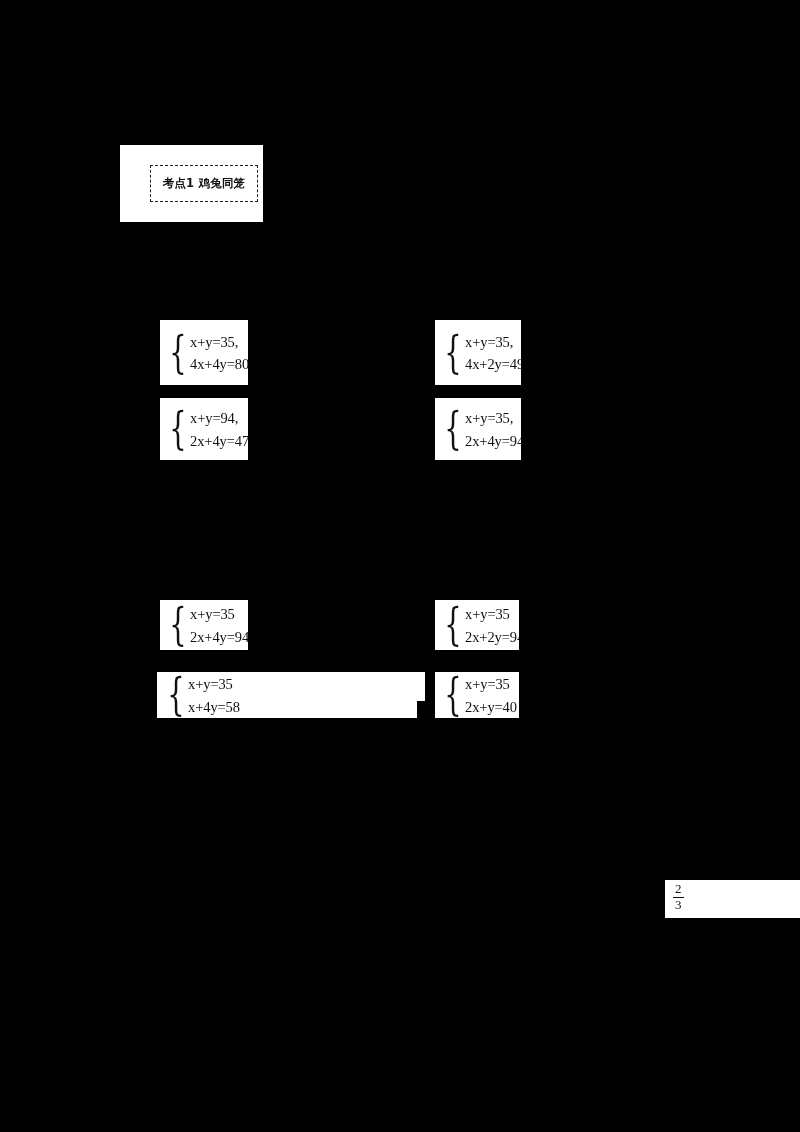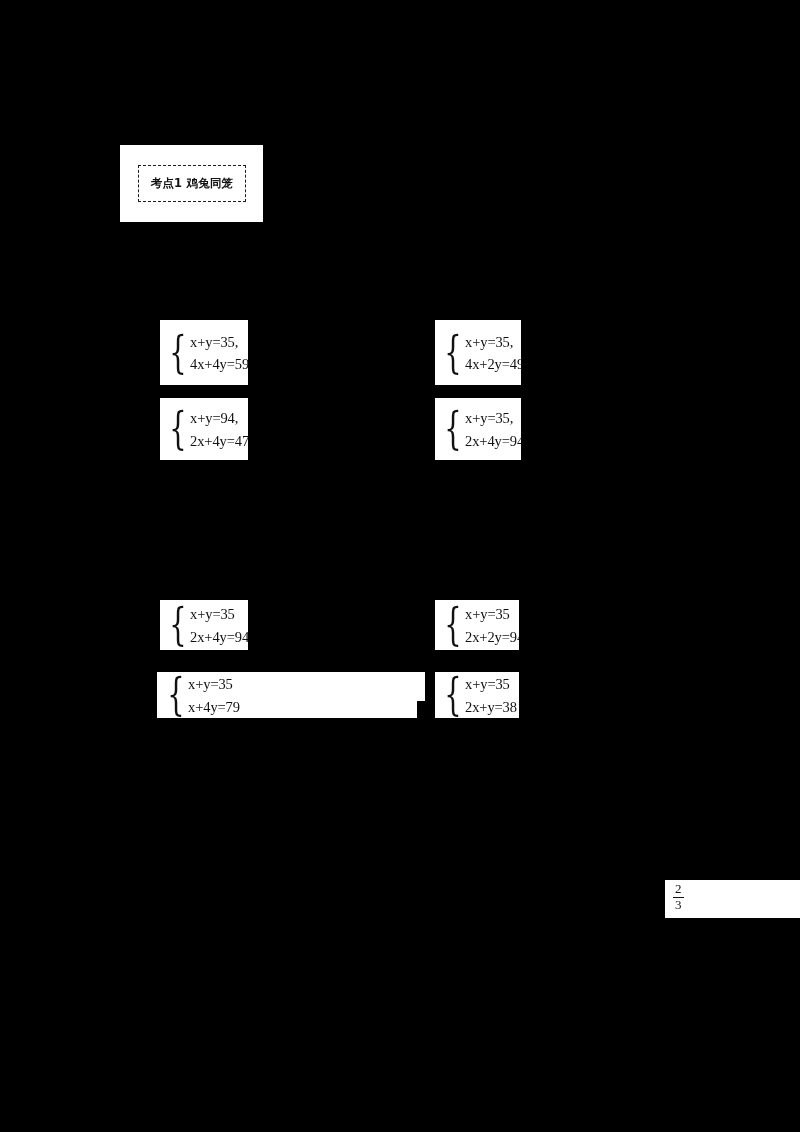--- a/index.html
+++ b/index.html
@@ -25,21 +25,21 @@
   .heading-panel {
     position: absolute;
     left: 120px;
     top: 145px;
     width: 143px;
     height: 77px;
     background: #ffffff;
   }
   .heading-dashed {
     position: absolute;
-    left: 18px;
+    left: 30px;
     top: 20px;
     width: 108px;
     height: 37px;
     border: 1px dashed #1a1a1a;
     box-sizing: border-box;
     display: flex;
     align-items: center;
     justify-content: center;
   }
   .heading-text {
@@ -147,21 +147,21 @@
     <div class="heading-dashed">
       <span class="heading-text">考点1 鸡兔同笼</span>
     </div>
   </div>
 
   <div class="eqbox" id="eqbox-1">
     <div class="eqinner">
       <span class="brace">{</span>
       <span class="eqlines">
         <span class="eqline top">x+y=35,</span>
-        <span class="eqline">4x+4y=59</span>
+        <span class="eqline">4x+4y=80</span>
       </span>
     </div>
   </div>
 
   <div class="eqbox" id="eqbox-2">
     <div class="eqinner">
       <span class="brace">{</span>
       <span class="eqlines">
         <span class="eqline top">x+y=35,</span>
         <span class="eqline">4x+2y=49</span>
@@ -207,32 +207,32 @@
         <span class="eqline">2x+2y=94</span>
       </span>
     </div>
   </div>
 
   <div class="eqbox" id="eqbox-7">
     <div class="eqinner">
       <span class="brace">{</span>
       <span class="eqlines">
         <span class="eqline top">x+y=35</span>
-        <span class="eqline">x+4y=79</span>
+        <span class="eqline">x+4y=58</span>
       </span>
     </div>
     <div class="notch"></div>
   </div>
 
   <div class="eqbox" id="eqbox-8">
     <div class="eqinner">
       <span class="brace">{</span>
       <span class="eqlines">
         <span class="eqline top">x+y=35</span>
-        <span class="eqline">2x+y=38</span>
+        <span class="eqline">2x+y=40</span>
       </span>
     </div>
   </div>
 
   <div class="pagenum-strip">
     <span class="pagenum-frac">
       <span class="num">2</span>
       <span class="den">3</span>
     </span>
   </div>

